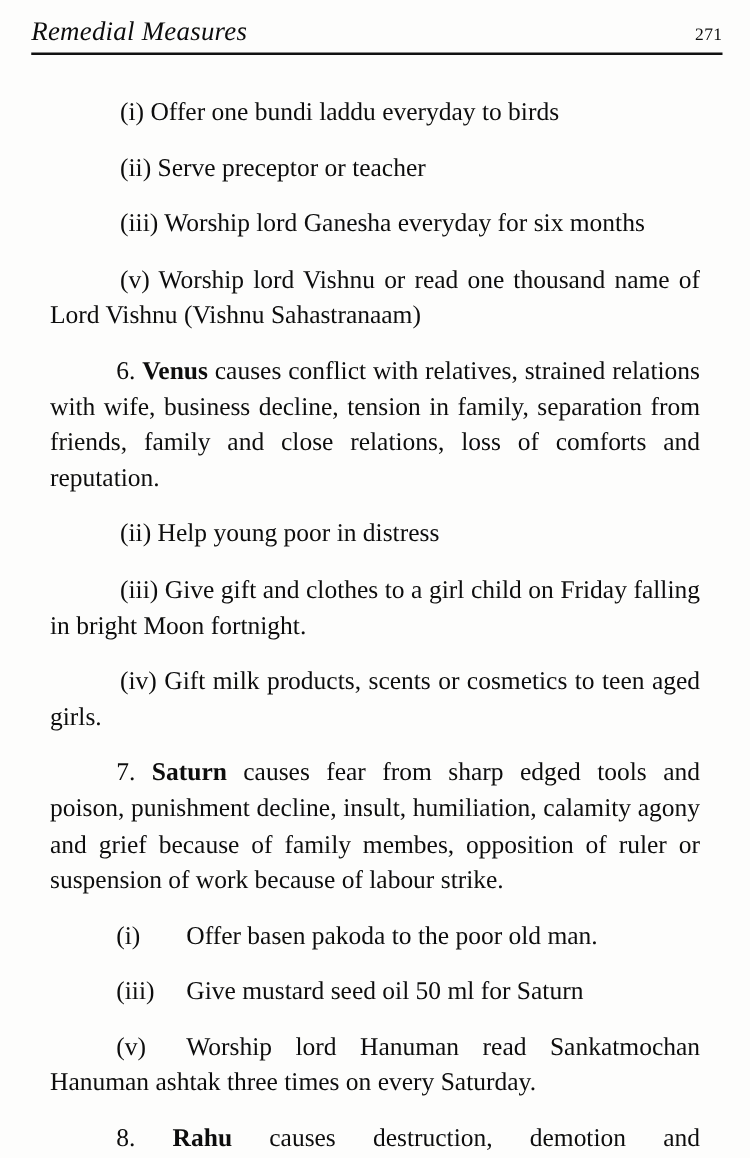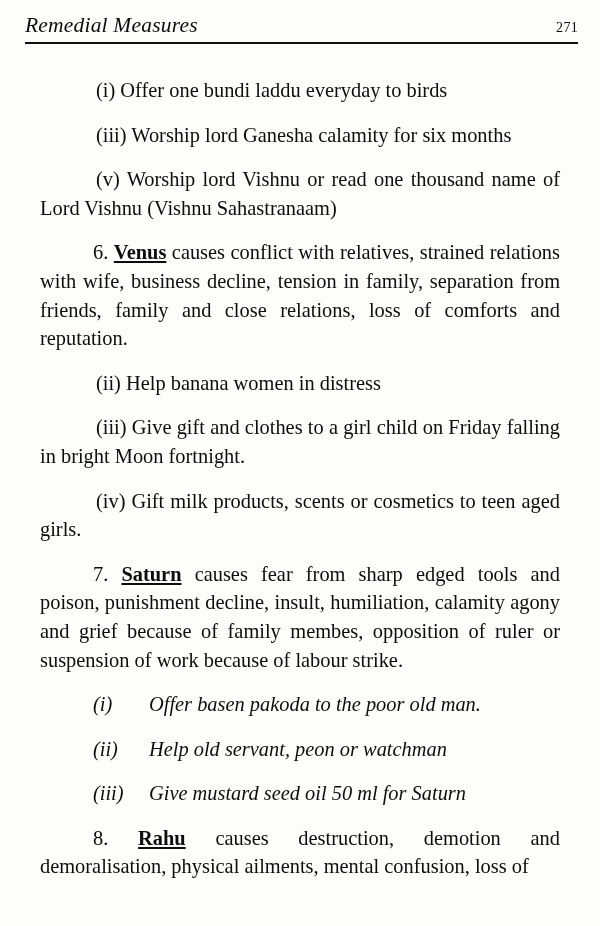--- a/index.html
+++ b/index.html
@@ -75,31 +75,30 @@
     text-indent: 53px;
   }
   
   p.para.romitem {
     text-indent: 56px;
   }
   
   p.para.tabitem {
     text-indent: 0;
     padding-left: 0;
-    font-style: italic;
   }
   .tabitem .num {
     display: inline-block;
     width: 109px;          
     padding-left: 53px;
     box-sizing: border-box;
     text-align: left;
   }
 
-  .bold { font-weight: bold; text-decoration: underline; }
+  .bold { font-weight: bold; }
 </style>
 </head>
 <body>
 
 <div class="page">
 
   <div class="running-head">
     <div class="rh-row">
       <span class="rh-title">Remedial Measures</span>
       <span class="rh-folio">271</span>
@@ -107,61 +106,65 @@
     <hr class="rh-rule">
   </div>
 
   <div class="textblock">
 
     <p class="para romitem">
       <span>(i)</span>
       <span>Offer one bundi laddu everyday to birds</span>
     </p>
     <p class="para romitem">
+      <span>(ii)</span>
+      <span>Serve preceptor or teacher</span>
+    </p>
+    <p class="para romitem">
       <span>(iii)</span>
-      <span>Worship lord Ganesha calamity for six months</span>
+      <span>Worship lord Ganesha everyday for six months</span>
     </p>
     <p class="para romitem">
       <span>(v)</span>
       <span>Worship lord Vishnu or read one thousand name of Lord Vishnu (Vishnu Sahastranaam)</span>
     </p>
 
     <p class="para indent">
       <span>6.</span>
       <span class="bold">Venus</span>
       <span>causes conflict with relatives, strained relations with wife, business decline, tension in family, separation from friends, family and close relations, loss of comforts and reputation.</span>
     </p>
 
     <p class="para romitem">
       <span>(ii)</span>
-      <span>Help banana women in distress</span>
+      <span>Help young poor in distress</span>
     </p>
     <p class="para romitem">
       <span>(iii)</span>
       <span>Give gift and clothes to a girl child on Friday falling in bright Moon fortnight.</span>
     </p>
     <p class="para romitem">
       <span>(iv)</span>
       <span>Gift milk products, scents or cosmetics to teen aged girls.</span>
     </p>
 
     <p class="para indent">
       <span>7.</span>
       <span class="bold">Saturn</span>
       <span>causes fear from sharp edged tools and poison, punishment decline, insult, humiliation, calamity agony and grief because of family membes, opposition of ruler or suspension of work because of labour strike.</span>
     </p>
 
     <p class="para tabitem">
       <span class="num">(i)</span><span>Offer basen pakoda to the poor old man.</span>
     </p>
     <p class="para tabitem">
-      <span class="num">(ii)</span><span>Help old servant, peon or watchman</span>
+      <span class="num">(iii)</span><span>Give mustard seed oil 50 ml for Saturn</span>
     </p>
     <p class="para tabitem">
-      <span class="num">(iii)</span><span>Give mustard seed oil 50 ml for Saturn</span>
+      <span class="num">(v)</span><span>Worship lord Hanuman read Sankatmochan Hanuman ashtak three times on every Saturday.</span>
     </p>
 
     <p class="para indent">
       <span>8.</span>
       <span class="bold">Rahu</span>
       <span>causes destruction, demotion and demoralisation, physical ailments, mental confusion, loss of</span>
     </p>
 
   </div>
 </div>

